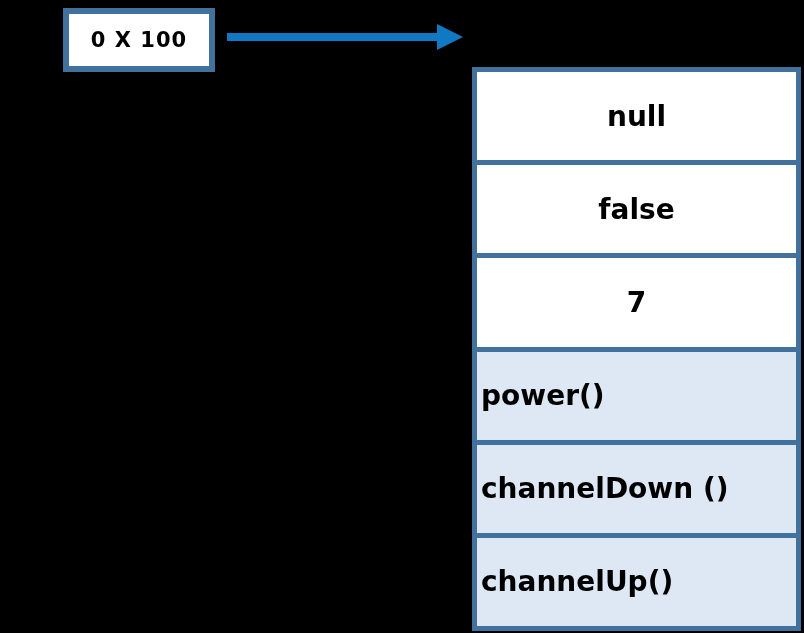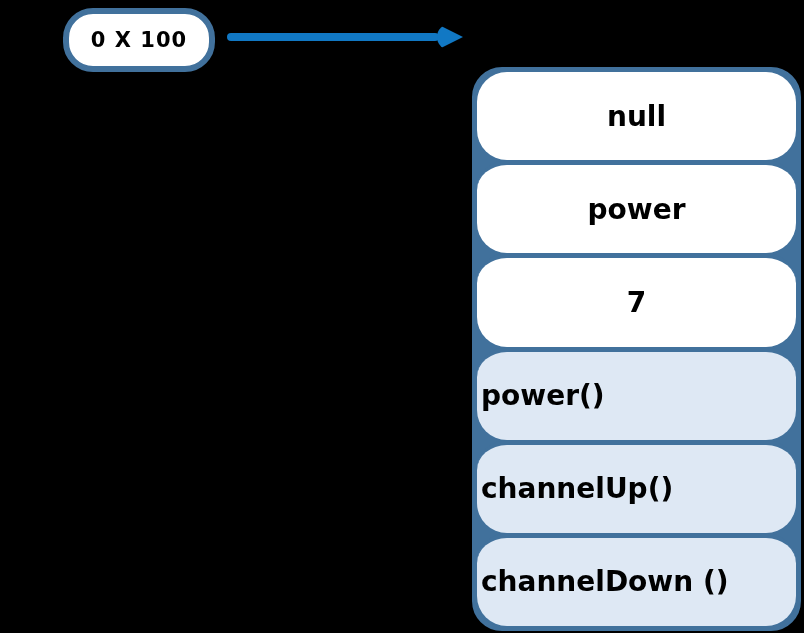--- a/index.html
+++ b/index.html
@@ -3,21 +3,21 @@
 <meta charset="utf-8">
 <style>
   :root {
     --border: #41719C;
     --arrow: #1178C4;
     --methodFill: #DEE8F4;
     --propertyFill: #FFFFFF;
     --text: #000000;
     --background: #000000;
   }
-  * { margin: 0; padding: 0; box-sizing: border-box; border-radius: 30px; }
+  * { margin: 0; padding: 0; box-sizing: border-box; }
   html, body {
     width: 804px; height: 633px;
     background: var(--background);
     font-family: "DejaVu Sans", "Liberation Sans", sans-serif;
     overflow: hidden;
   }
   .stage {
     position: relative;
     width: 804px; height: 633px;
     background: var(--background);
@@ -90,29 +90,29 @@
   </div>
 
   <div class="arrow-shaft"></div>
   <div class="arrow-head"></div>
 
   <div class="object-table">
       <div class="cell property">
     <span class="cell-label">null</span>
   </div>
       <div class="cell property">
-    <span class="cell-label">power</span>
+    <span class="cell-label">false</span>
   </div>
       <div class="cell property">
     <span class="cell-label">7</span>
   </div>
       <div class="cell method">
     <span class="cell-label">power()</span>
   </div>
       <div class="cell method">
-    <span class="cell-label">channelUp()</span>
+    <span class="cell-label">channelDown ()</span>
   </div>
       <div class="cell method">
-    <span class="cell-label">channelDown ()</span>
+    <span class="cell-label">channelUp()</span>
   </div>
     </div>
 
 </div>
 
 </body></html>

